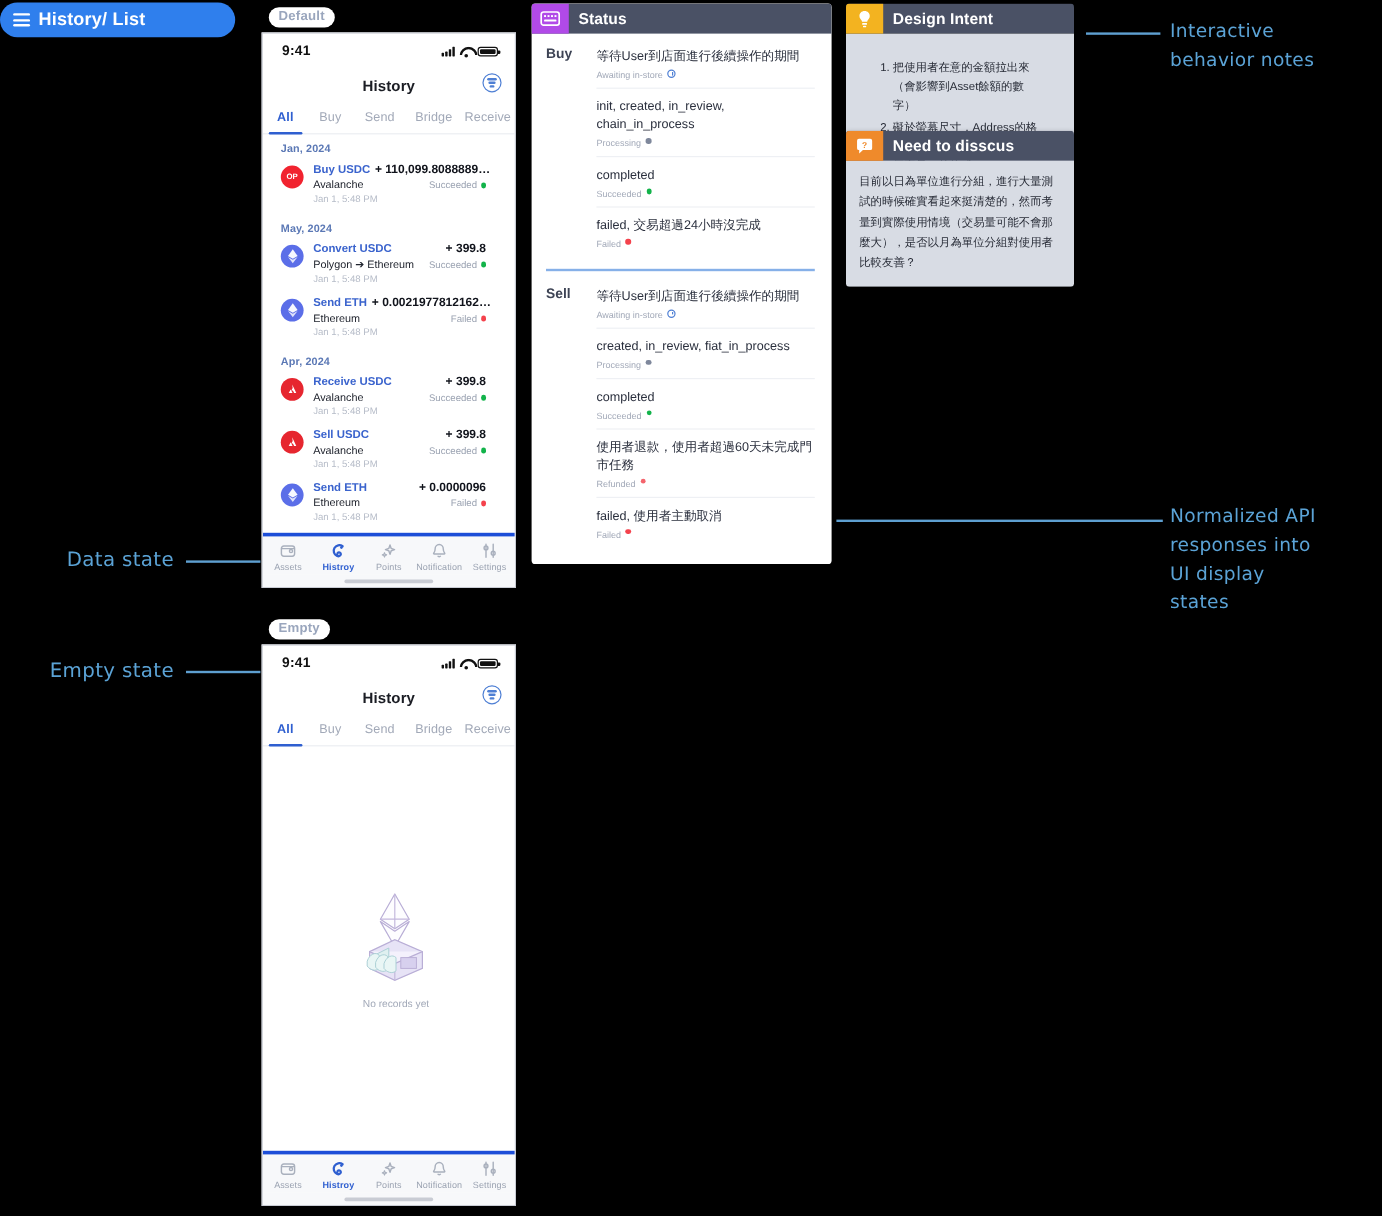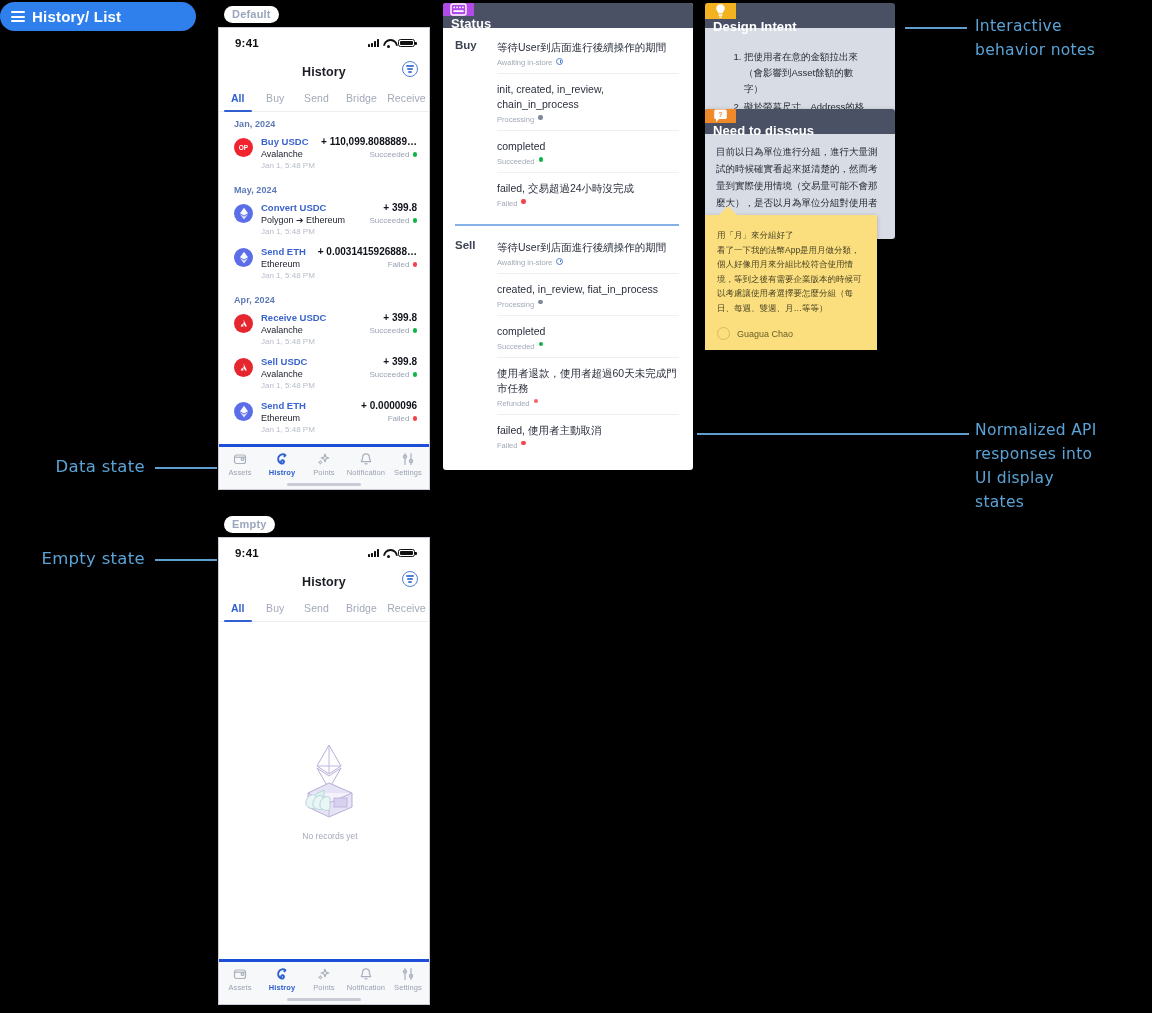--- a/index.html
+++ b/index.html
@@ -109,21 +109,21 @@
     content:''; position:absolute; left:50%; transform:translateX(-50%);
     bottom:-1px; width:28px; height:2px; background:#2f5fd0; border-radius:1px;
   }
   .tab:nth-child(1){ width:40px; }
   .tab:nth-child(2){ width:40px; }
   .tab:nth-child(3){ width:48px; }
   .tab:nth-child(4){ width:48px; }
   .tab:nth-child(5){ width:48px; }
 
   
-  .txlist { padding: 0 0 0 0; }
+  .txlist { padding: 0 12px 0 0; }
   .month { font-size:9px; font-weight:bold; color:#5b78b5; padding:7px 0 5px 15px; letter-spacing:.1px;}
   .tx { display:flex; padding: 2px 12px 8px 15px; gap:8px; align-items:flex-start;}
   .coin { width:19px;height:19px;border-radius:50%;flex:0 0 19px;margin-top:2px;
     display:flex;align-items:center;justify-content:center;}
   .coin.op { background:#f1232f; color:#fff; font-size:6.5px; font-weight:bold;}
   .coin.avax { background:#e6262f; }
   .coin.eth { background:#5b6ee8; }
   .coin svg { display:block; }
   .tx-body { flex:1; min-width:0; }
   .tx-row1 { display:flex; justify-content:space-between; align-items:flex-start; gap:4px;}
@@ -149,21 +149,21 @@
 
   
   .empty-body{ flex:1; display:flex; flex-direction:column; align-items:center; justify-content:center;padding-left:12px;}
   .empty-cap{ font-size:8.5px; color:#a2a9b8; margin-top:12px;}
 
   
   .status-card{
     position:absolute; background:#fff; border-radius:3px; overflow:hidden;
     box-shadow:0 1px 4px rgba(0,0,0,.25);
   }
-  .card-head{ display:flex; align-items:stretch; background:#4a5165; height:25px;flex-direction:column;}
+  .card-head{ display:flex; align-items:stretch; background:#4a5165; height:25px;}
   .card-head .badge{ width:31px; display:flex;align-items:center;justify-content:center;}
   .card-head .htxt{ display:flex;align-items:center; color:#fff; font-weight:bold; font-size:13px; padding-left:8px; letter-spacing:.1px;}
   .badge.purple{ background:#b14ae8; }
   .badge.yellow{ background:#f3b320; }
   .badge.orange{ background:#ef8a2b; }
 
   .status-body{ padding:10px 14px 14px 12px; }
   .sgroup{ display:flex; gap:6px; }
   .sgroup-label{ font-size:11.5px; font-weight:bold; color:#3d4354; width:36px; flex:0 0 36px; padding-top:1px;}
   .sgroup-items{ flex:1; }
@@ -290,21 +290,21 @@
    <div class="tx">
      <div class="coin eth">
             <svg width="10" height="13" viewBox="0 0 10 13">
               <path d="M5 .8 L9 6.3 L5 8.6 L1 6.3 Z" fill="#fff" opacity=".95"></path>
               <path d="M1 7.2 L5 9.5 L9 7.2 L5 12.4 Z" fill="#fff" opacity=".8"></path>
             </svg>
           </div>
      <div class="tx-body">
        <div class="tx-row1">
          <span class="tx-title">Send ETH</span>
-         <span class="tx-amount">+ 0.0031415926888…</span>
+         <span class="tx-amount">+ 0.0021977812162…</span>
        </div>
        <div class="tx-row2">
          <span class="tx-chain">Ethereum</span>
          <span class="tx-status">Failed<span class="dot fail"></span></span>
        </div>
        <div class="tx-time">Jan 1, 5:48 PM</div>
      </div>
    </div>
         <div class="month">Apr, 2024</div>
    <div class="tx">
@@ -605,28 +605,20 @@
           <text x="7.5" y="8" font-size="7" font-family="Liberation Sans, sans-serif" font-weight="bold" fill="#ef8a2b" text-anchor="middle">?</text>
         </svg>
       </div>
       <div class="htxt">Need to disscus</div>
     </div>
     <div class="note-body">
       <p>目前以日為單位進行分組，進行大量測試的時候確實看起來挺清楚的，然而考量到實際使用情境（交易量可能不會那麼大），是否以月為單位分組對使用者比較友善？</p>
     </div>
   </div>
 
-  <div class="sticky" style="left:705px; top:215px; width:172px;">
-    <p style="white-space:pre-line;">用「月」來分組好了
-看了一下我的法幣App是用月做分類，個人好像用月來分組比較符合使用情境，等到之後有需要企業版本的時候可以考慮讓使用者選擇要怎麼分組（每日、每週、雙週、月…等等）</p>
-    <div class="author">
-      <span class="avatar"></span>
-      <span>Guagua Chao</span>
-    </div>
-  </div>
 
   <div class="anno" style="left:975px; top:14px; width:175px; white-space:pre-line;">Interactive
 behavior notes</div>
   <div class="anno-line" style="left:905px; top:27px; width:62px;"></div>
 
   <div class="anno" style="left:975px; top:418px; width:175px; white-space:pre-line;">Normalized API
 responses into
 UI display
 states</div>
   <div class="anno-line" style="left:697px; top:433px; width:272px;"></div>

